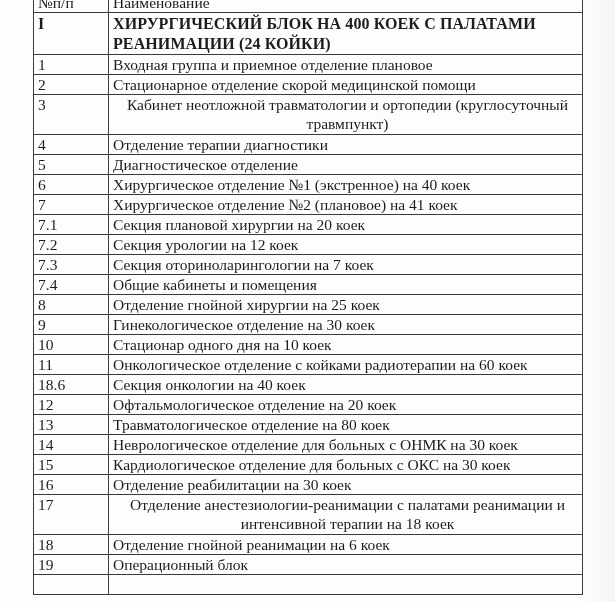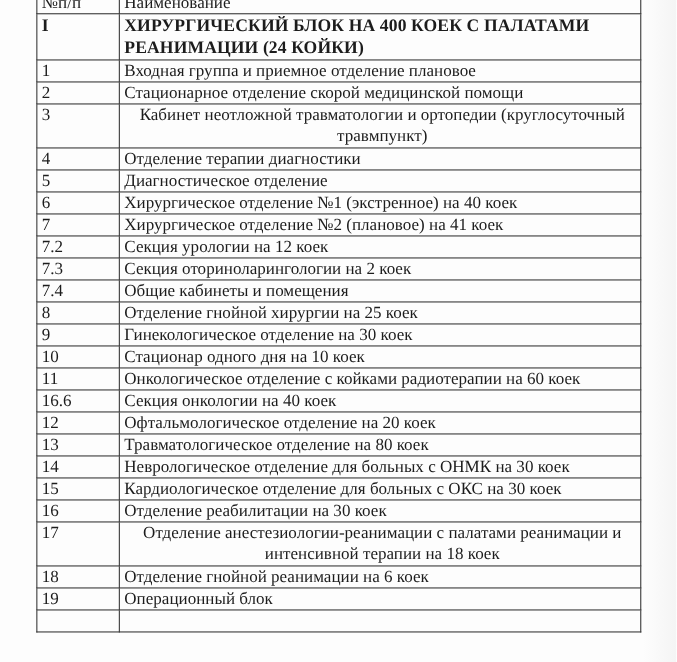--- a/index.html
+++ b/index.html
@@ -116,26 +116,30 @@
       </tr>
       <tr>
         <td class="num">6</td>
         <td class="name">Хирургическое отделение №1 (экстренное) на 40 коек</td>
       </tr>
       <tr>
         <td class="num">7</td>
         <td class="name">Хирургическое отделение №2 (плановое) на 41 коек</td>
       </tr>
       <tr>
+        <td class="num">7.1</td>
+        <td class="name">Секция плановой хирургии на 20 коек</td>
+      </tr>
+      <tr>
         <td class="num">7.2</td>
         <td class="name">Секция урологии на 12 коек</td>
       </tr>
       <tr>
         <td class="num">7.3</td>
-        <td class="name">Секция оториноларингологии на 2 коек</td>
+        <td class="name">Секция оториноларингологии на 7 коек</td>
       </tr>
       <tr>
         <td class="num">7.4</td>
         <td class="name">Общие кабинеты и помещения</td>
       </tr>
       <tr>
         <td class="num">8</td>
         <td class="name">Отделение гнойной хирургии на 25 коек</td>
       </tr>
       <tr>
@@ -144,21 +148,21 @@
       </tr>
       <tr>
         <td class="num">10</td>
         <td class="name">Стационар одного дня на 10 коек</td>
       </tr>
       <tr>
         <td class="num">11</td>
         <td class="name">Онкологическое отделение с койками радиотерапии на 60 коек</td>
       </tr>
       <tr>
-        <td class="num">16.6</td>
+        <td class="num">18.6</td>
         <td class="name">Секция онкологии на 40 коек</td>
       </tr>
       <tr>
         <td class="num">12</td>
         <td class="name">Офтальмологическое отделение на 20 коек</td>
       </tr>
       <tr>
         <td class="num">13</td>
         <td class="name">Травматологическое отделение на 80 коек</td>
       </tr>

